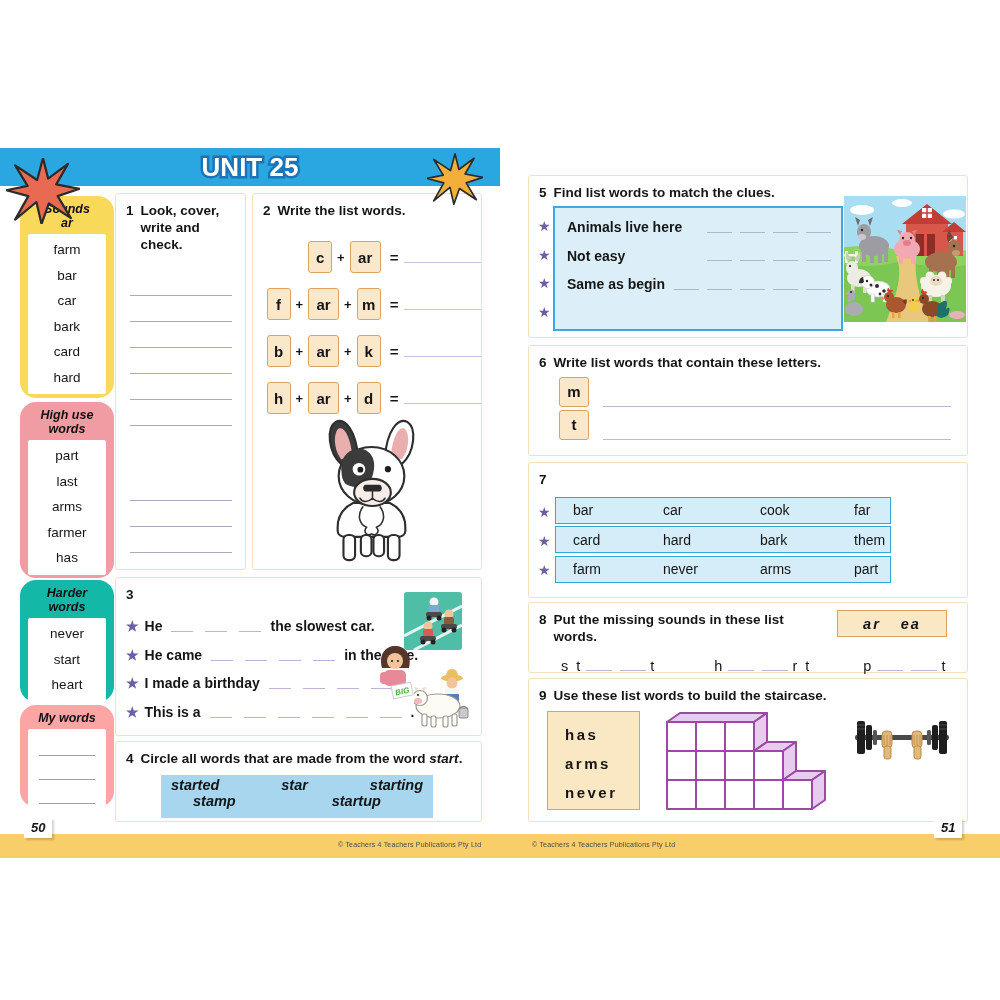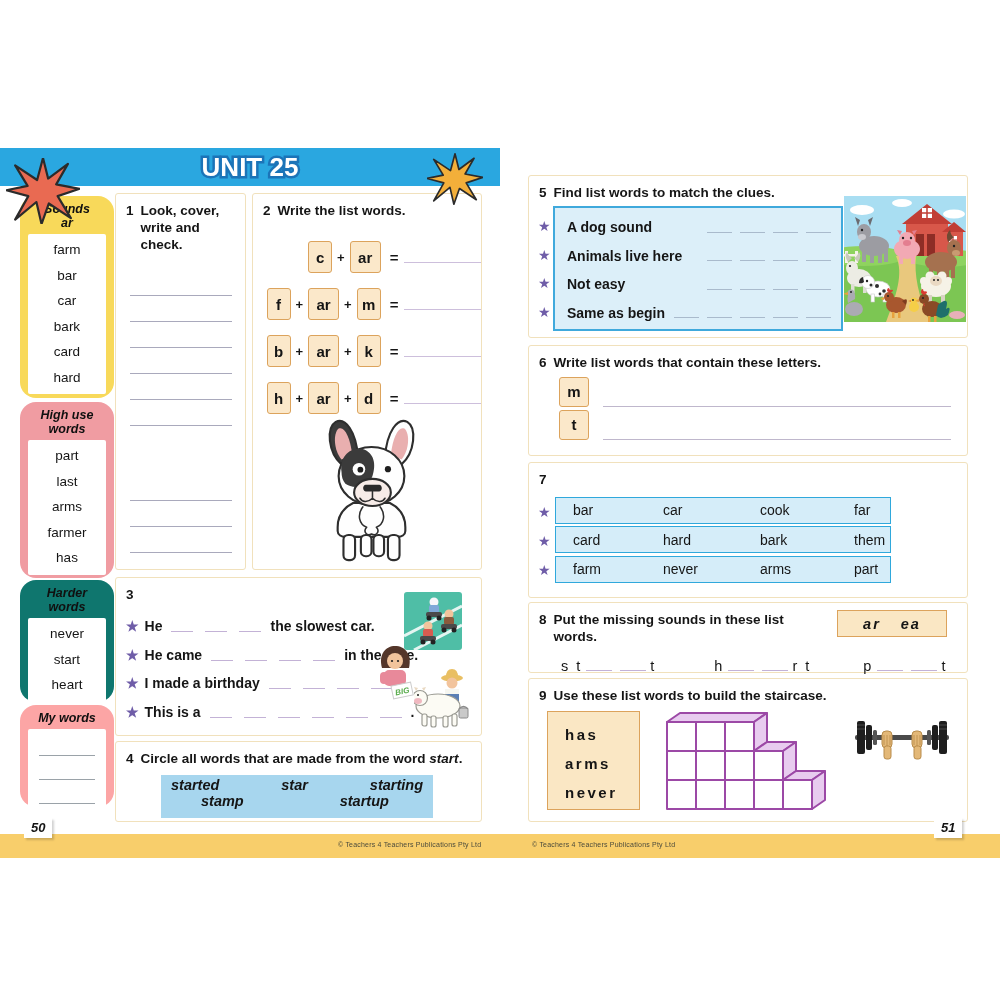--- a/index.html
+++ b/index.html
@@ -33,21 +33,21 @@
   .eqline{width:78px;border-bottom:1.5px solid #CDBFDC;height:10px;}
   
   .sb{color:#6F5DA8;font-size:14px;line-height:1;}
   .srow{display:flex;align-items:center;height:28.5px;padding-left:10px;gap:6px;
         font-weight:600;font-size:14px;}
   .bl{display:inline-block;width:22px;height:11px;border-bottom:1.8px solid #C3B2D6;margin:0 3px;}
   
   .bluebox{background:#A7D6EE;width:272px;height:43px;margin:7px 0 0 45px;
            font-style:italic;font-weight:600;font-size:14.5px;box-sizing:border-box;padding-top:2px;}
   .bb1{display:flex;justify-content:space-between;padding:0 10px;}
-  .bb2{display:flex;padding-left:40px;gap:96px;}
+  .bb2{display:flex;padding-left:32px;gap:96px;}
   
   .cluepanel{position:absolute;left:24px;top:30px;width:290px;height:125px;background:#DCEFF9;
              border:2px solid #3FA9DC;box-sizing:border-box;padding:5px 10px 0 12px;}
   .cluerow{display:flex;align-items:center;height:28.5px;font-weight:600;font-size:14px;}
   .blgrp{margin-left:auto;display:flex;}
   .bl5{display:inline-block;width:25px;height:10px;border-bottom:1.7px solid #A9BACC;margin-left:8px;}
   
   .s6row{display:flex;align-items:flex-end;gap:14px;padding:3px 16px 0 30px;}
   .tile6{background:#FBE8CA;border:1.5px solid #DCA35C;border-radius:3px;width:30px;height:30px;
          display:flex;align-items:center;justify-content:center;font-size:15px;font-weight:bold;box-sizing:border-box;}
@@ -107,21 +107,21 @@
       <span>words</span></div>
   <div class="inner">
     <div class="lw">part</div>
     <div class="lw">last</div>
     <div class="lw">arms</div>
     <div class="lw">farmer</div>
     <div class="lw">has</div>
   </div>
 </div>
 
-<div class="abs sidebox" style="top:580px;height:122px;background:#0f766e">
+<div class="abs sidebox" style="top:580px;height:122px;background:#14b8a6">
   <div class="tt"><span>Harder</span><br>
       <span>words</span></div>
   <div class="inner">
     <div class="lw">never</div>
     <div class="lw">start</div>
     <div class="lw">heart</div>
   </div>
 </div>
 
 <div class="abs sidebox" style="top:705px;height:102px;background:#fca5a5">
@@ -354,29 +354,20 @@
 <div class="panel" style="left:528px;top:175px;width:440px;height:163px">
   <div class="hd">
       <span class="num">5</span>
     <span>Find list words to match the clues.</span>
     </div>
   <span class="sb abs" style="left:9px;top:43px">★</span>
   <span class="sb abs" style="left:9px;top:72px">★</span>
   <span class="sb abs" style="left:9px;top:100px">★</span>
   <span class="sb abs" style="left:9px;top:129px">★</span>
   <div class="cluepanel">
-    <div class="cluerow">
-      <span>A dog sound</span>
-      <span class="blgrp">
-          <span class="bl5"></span>
-          <span class="bl5"></span>
-          <span class="bl5"></span>
-          <span class="bl5"></span>
-        </span>
-    </div>
     <div class="cluerow">
       <span>Animals live here</span>
       <span class="blgrp">
           <span class="bl5"></span>
           <span class="bl5"></span>
           <span class="bl5"></span>
           <span class="bl5"></span>
         </span>
     </div>
     <div class="cluerow">

